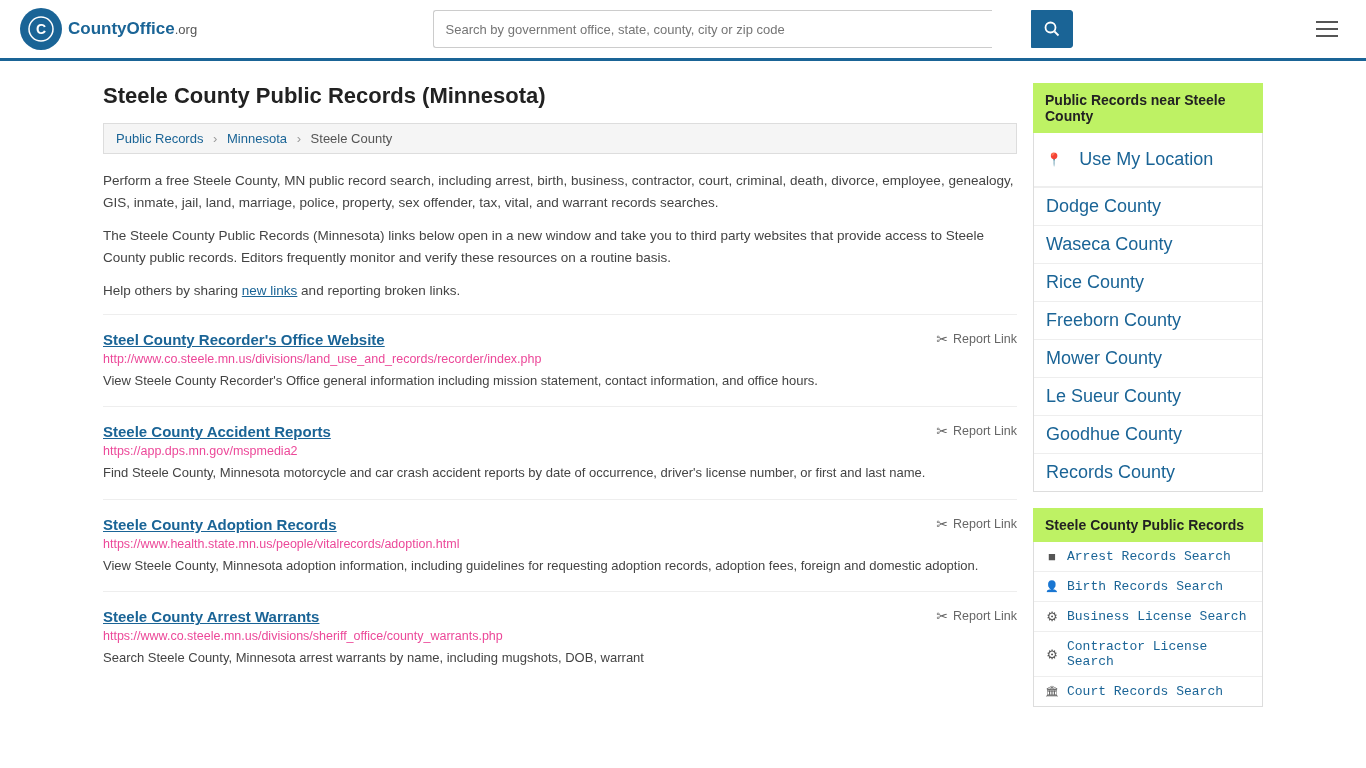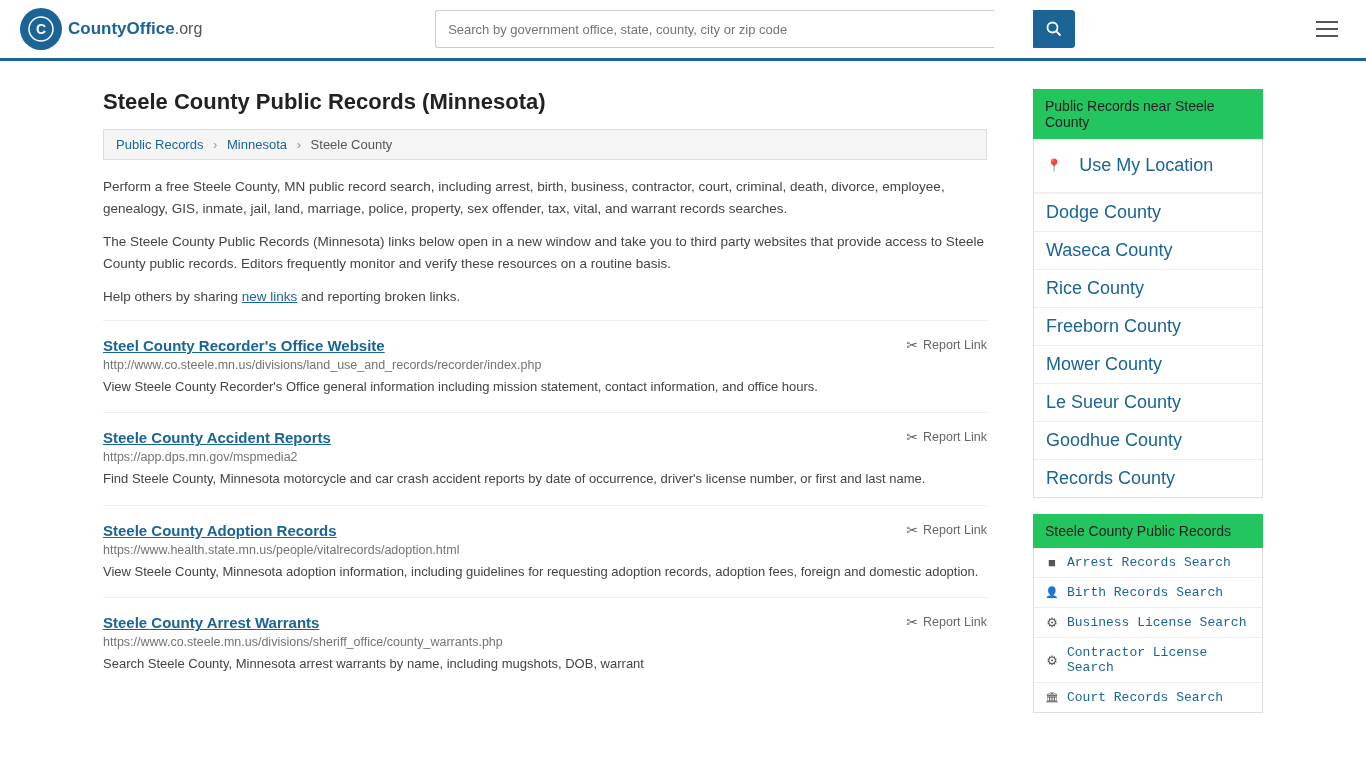--- a/index.html
+++ b/index.html
@@ -77,24 +77,24 @@
     .menu-btn span {
       display: block;
       width: 22px;
       height: 2px;
       background: #555;
     }
 
     
     .main-container {
       max-width: 1200px;
-      margin: 8px auto;
+      margin: 2px auto;
       padding: 20px 20px;
       display: flex;
-      gap: 46px;
+      gap: 16px;
       justify-content: center;
     }
     .content-area {
       flex: 1;
     }
     .sidebar {
       width: 230px;
       flex-shrink: 0;
     }
 
@@ -162,39 +162,39 @@
       color: #666;
       cursor: pointer;
       white-space: nowrap;
       flex-shrink: 0;
     }
     .report-icon {
       font-size: 14px;
     }
     .record-url {
       font-size: 12.5px;
-      color: #737373;
+      color: #ec4899;
       margin-bottom: 5px;
       word-break: break-all;
     }
     .record-desc {
       font-size: 13px;
       color: #444;
       line-height: 1.5;
     }
 
     
     .sidebar-section {
       margin-bottom: 16px;
     }
     .sidebar-heading {
-      background: #22c55e;
+      background: #bef264;
       padding: 9px 12px;
       font-size: 14px;
-      font-weight: normal;
+      font-weight: bold;
       color: #222;
       margin-bottom: 0;
     }
     .sidebar-list {
       list-style: none;
       border: 1px solid #ddd;
       border-top: none;
     }
     .sidebar-list li {
       border-bottom: 1px solid #eee;
@@ -260,21 +260,21 @@
 
 <header class="header">
   <div class="logo-area">
     <div class="logo-circle">
       <svg width="26" height="26" viewBox="0 0 26 26" xmlns="http://www.w3.org/2000/svg">
         <circle cx="13" cy="13" r="12" fill="#1a6496" stroke="white" stroke-width="1.5"></circle>
         <text x="13" y="18" text-anchor="middle" fill="white" font-size="14" font-weight="bold">C</text>
       </svg>
     </div>
     <div>
-      <span style="font-size:17px;font-weight:bold;color:#1a6496;">CountyOffice</span><span style="font-size:16px;color:#555;">.org</span>
+      <span style="font-size:17px;font-weight:bold;color:#1a6496;">CountyOffice</span><span style="font-size:13px;color:#555;">.org</span>
     </div>
   </div>
 
   <div class="search-area">
     <input class="search-input" type="text" placeholder="Search by government office, state, county, city or zip code" style="">
     <button class="search-btn">
       <svg width="16" height="16" viewBox="0 0 16 16" fill="white" xmlns="http://www.w3.org/2000/svg">
         <circle cx="6.5" cy="6.5" r="5" stroke="white" stroke-width="1.8" fill="none"></circle>
         <line x1="10.5" y1="10.5" x2="14.5" y2="14.5" stroke="white" stroke-width="1.8"></line>
       </svg>

